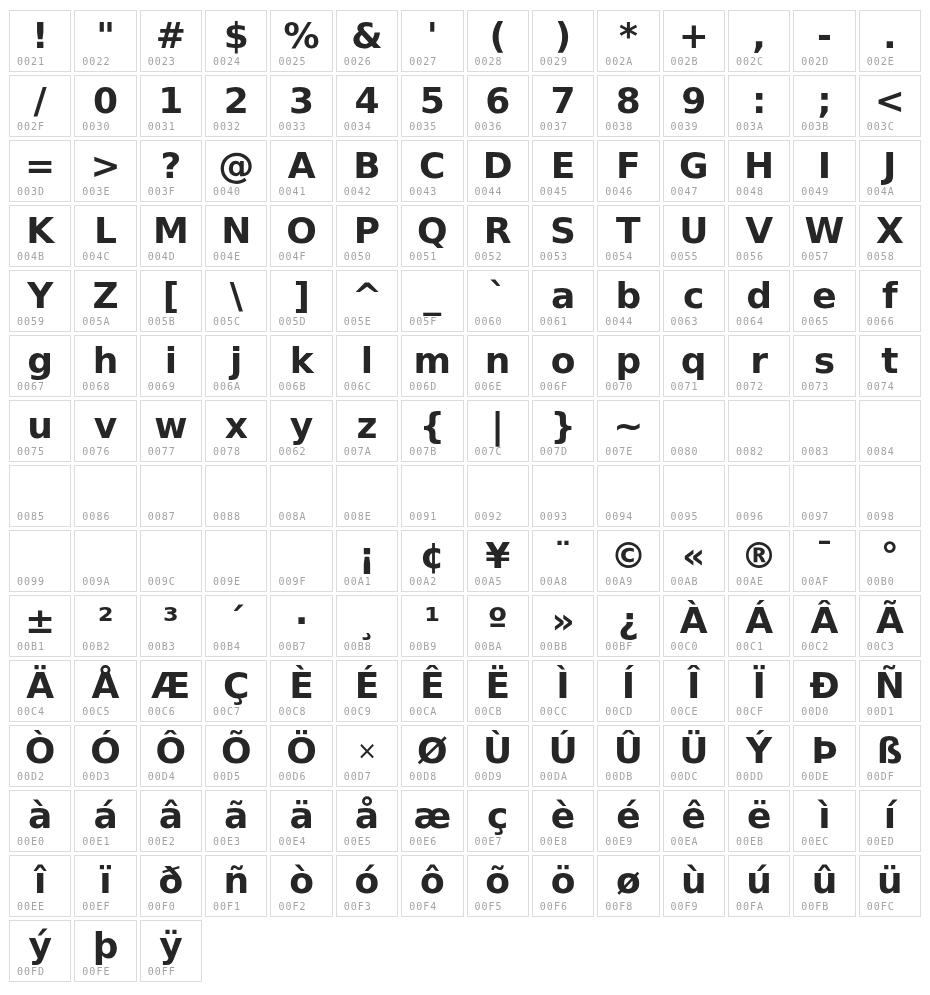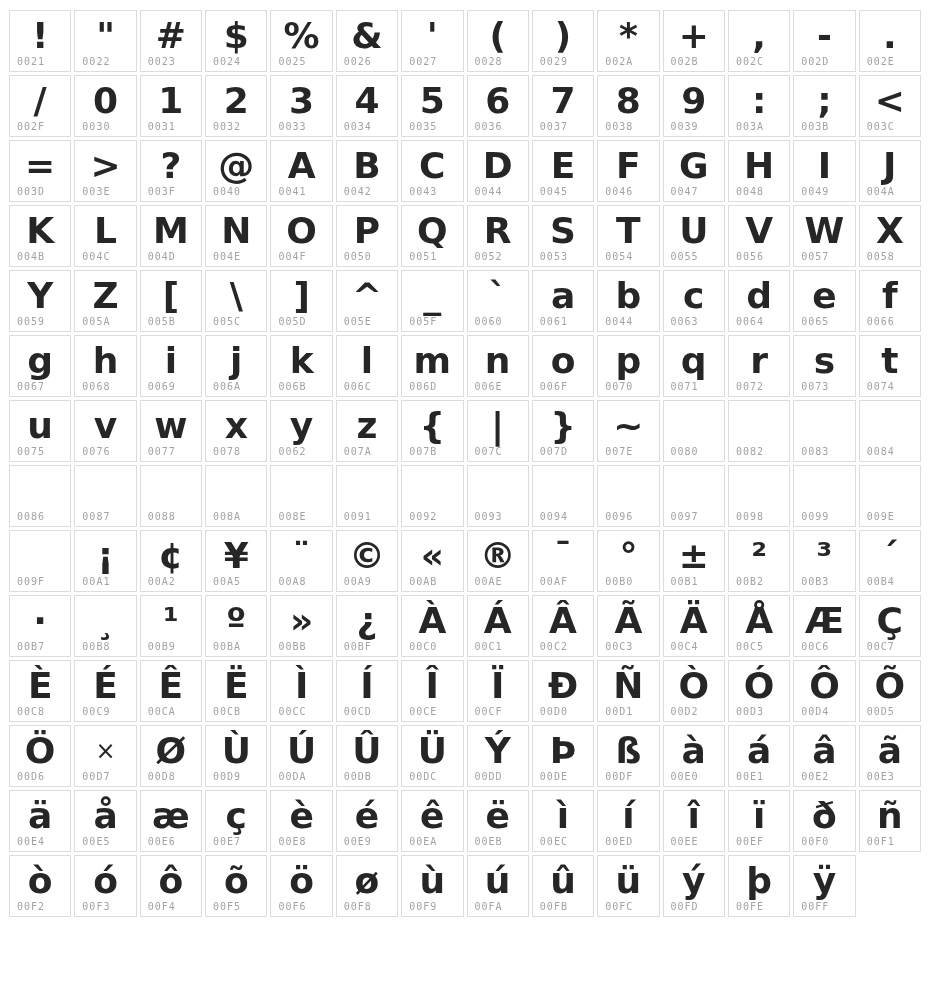--- a/index.html
+++ b/index.html
@@ -539,20 +539,24 @@
   <div class="cell">
     <span class="glyph"></span>
     <span class="code">0083</span>
   </div>
 
   <div class="cell">
     <span class="glyph"></span>
     <span class="code">0084</span>
   </div>
 
+  <div class="cell">
+    <span class="glyph"></span>
+    <span class="code">0085</span>
+  </div>
 
   <div class="cell">
     <span class="glyph"></span>
     <span class="code">0086</span>
   </div>
 
   <div class="cell">
     <span class="glyph"></span>
     <span class="code">0087</span>
   </div>
@@ -587,20 +591,24 @@
   <div class="cell">
     <span class="glyph"></span>
     <span class="code">0093</span>
   </div>
 
   <div class="cell">
     <span class="glyph"></span>
     <span class="code">0094</span>
   </div>
 
+  <div class="cell">
+    <span class="glyph"></span>
+    <span class="code">0095</span>
+  </div>
 
   <div class="cell">
     <span class="glyph"></span>
     <span class="code">0096</span>
   </div>
 
   <div class="cell">
     <span class="glyph"></span>
     <span class="code">0097</span>
   </div>
@@ -608,22 +616,30 @@
   <div class="cell">
     <span class="glyph"></span>
     <span class="code">0098</span>
   </div>
 
   <div class="cell">
     <span class="glyph"></span>
     <span class="code">0099</span>
   </div>
 
-
-
+  <div class="cell">
+    <span class="glyph"></span>
+    <span class="code">009A</span>
+  </div>
+
+
+  <div class="cell">
+    <span class="glyph"></span>
+    <span class="code">009C</span>
+  </div>
 
   <div class="cell">
     <span class="glyph"></span>
     <span class="code">009E</span>
   </div>
 
   <div class="cell">
     <span class="glyph"></span>
     <span class="code">009F</span>
   </div>

